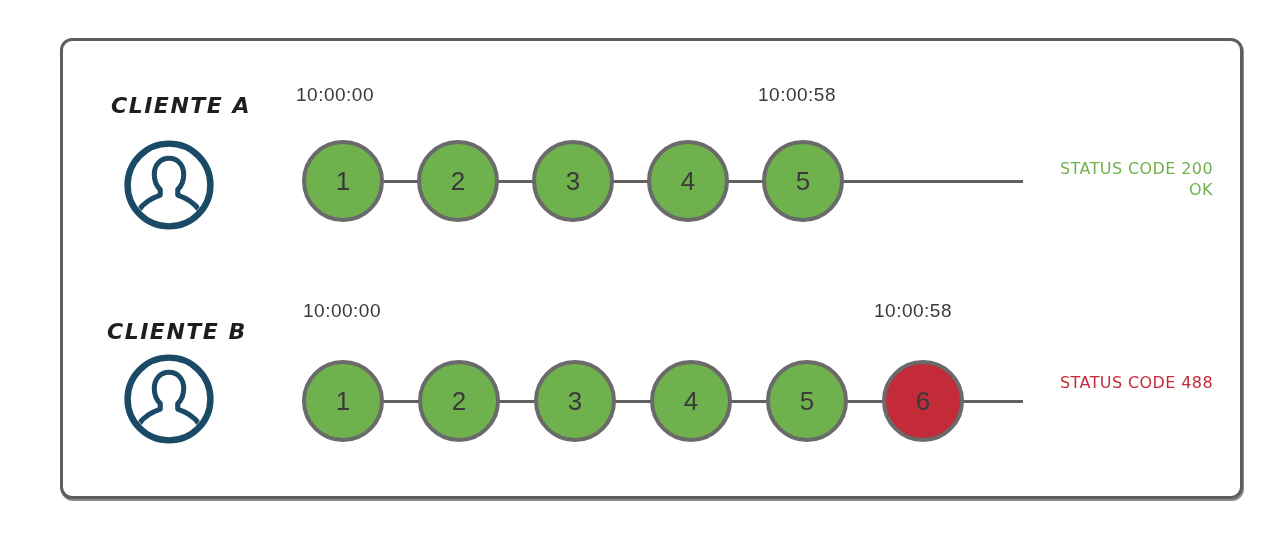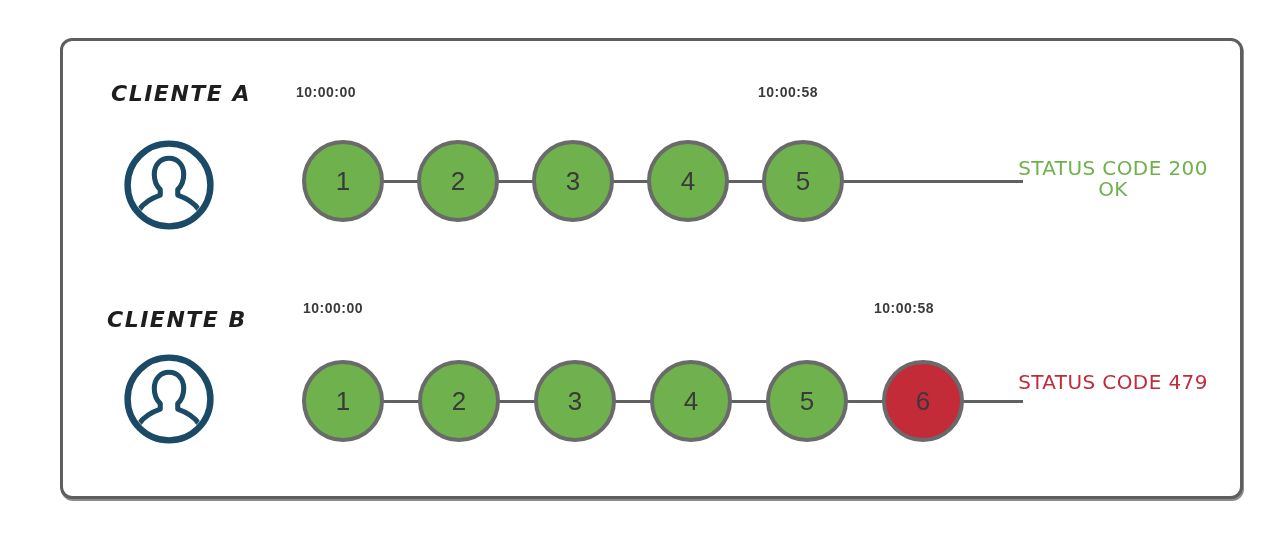--- a/index.html
+++ b/index.html
@@ -30,25 +30,26 @@
   }
   .client-label {
     position: absolute;
     font-family: "DejaVu Sans", sans-serif;
     font-size: 22px;
     font-weight: 700;
     font-style: italic;
     letter-spacing: 1.5px;
     color: var(--client_label_text, #1e1e1e);
     white-space: nowrap;
+    margin-top: 12px;
   }
   .timestamp {
     position: absolute;
-    font-size: 14px;
-    font-weight: 700;
+    font-size: 19px;
+    font-weight: 400;
     letter-spacing: 0.5px;
     color: var(--timestamp_text, #3a3a3a);
     white-space: nowrap;
   }
   .user-ico {
     position: absolute;
     width: 92px;
     height: 92px;
   }
   .tl-line {
@@ -67,23 +68,23 @@
     justify-content: center;
     font-size: 26px;
     color: #3a3a3a;
     box-sizing: content-box;
   }
   .circle.success { background: var(--success_green, #6fb14c); }
   .circle.error   { background: var(--error_red, #c32b39); }
   .status {
     position: absolute;
     width: 200px;
-    text-align: center;
+    text-align: right;
     font-family: "DejaVu Sans", sans-serif;
-    font-size: 20px;
+    font-size: 16px;
     letter-spacing: 0.4px;
     line-height: 21px;
     white-space: nowrap;
   }
   .status.success { color: var(--success_green, #6fb14c); }
   .status.error   { color: var(--error_red, #c5202f); }
   .status .msg-bold { font-weight: 700; }
   .defs-hidden { position: absolute; width: 0; height: 0; }
 </style>
 </head>
@@ -136,17 +137,17 @@
     <div class="tl-line" style="left:280px; top:359px; width:680px;"></div>
 
     <div class="circle success" style="left:239px; top:319px;">1</div>
     <div class="circle success" style="left:355px; top:319px;">2</div>
     <div class="circle success" style="left:471px; top:319px;">3</div>
     <div class="circle success" style="left:587px; top:319px;">4</div>
     <div class="circle success" style="left:703px; top:319px;">5</div>
     <div class="circle error" style="left:819px; top:319px;">6</div>
 
     <div class="status error" style="left:950px; top:331px;">
-      <div>STATUS CODE 479</div>
+      <div>STATUS CODE 488</div>
     </div>
 
   </div>
 </div>
 
 </body></html>

